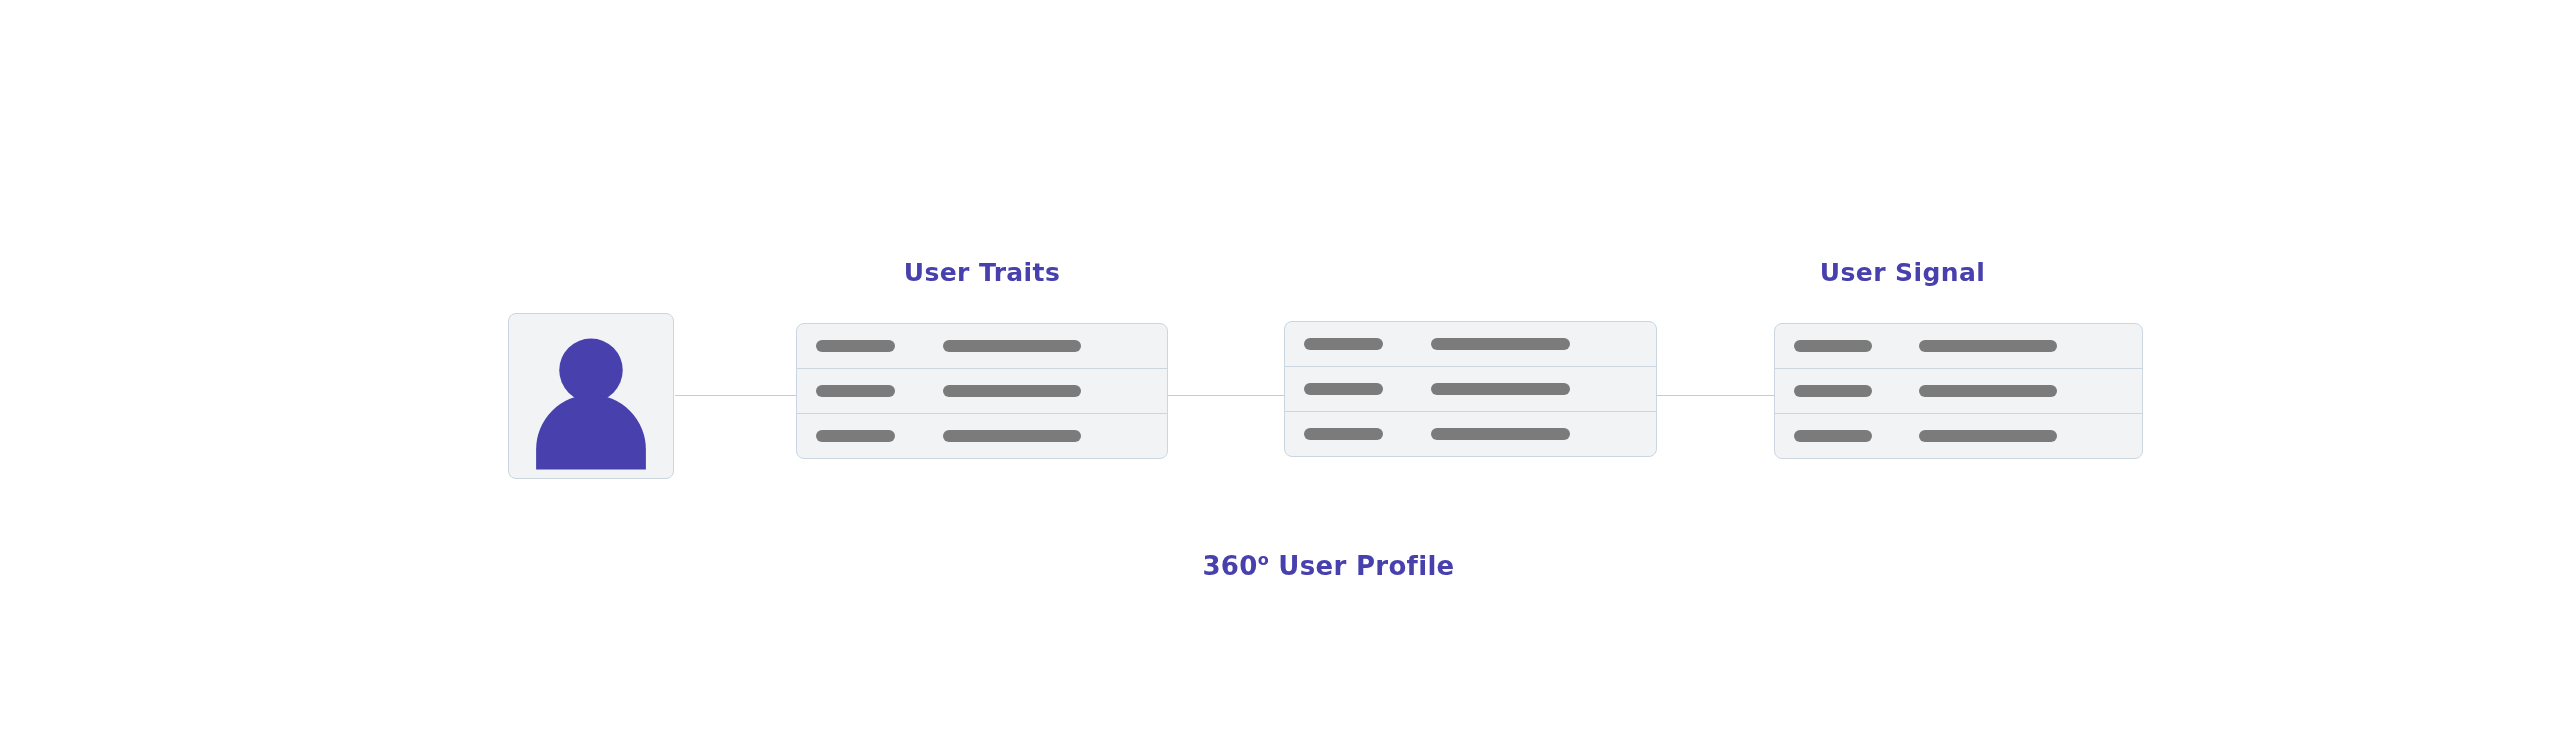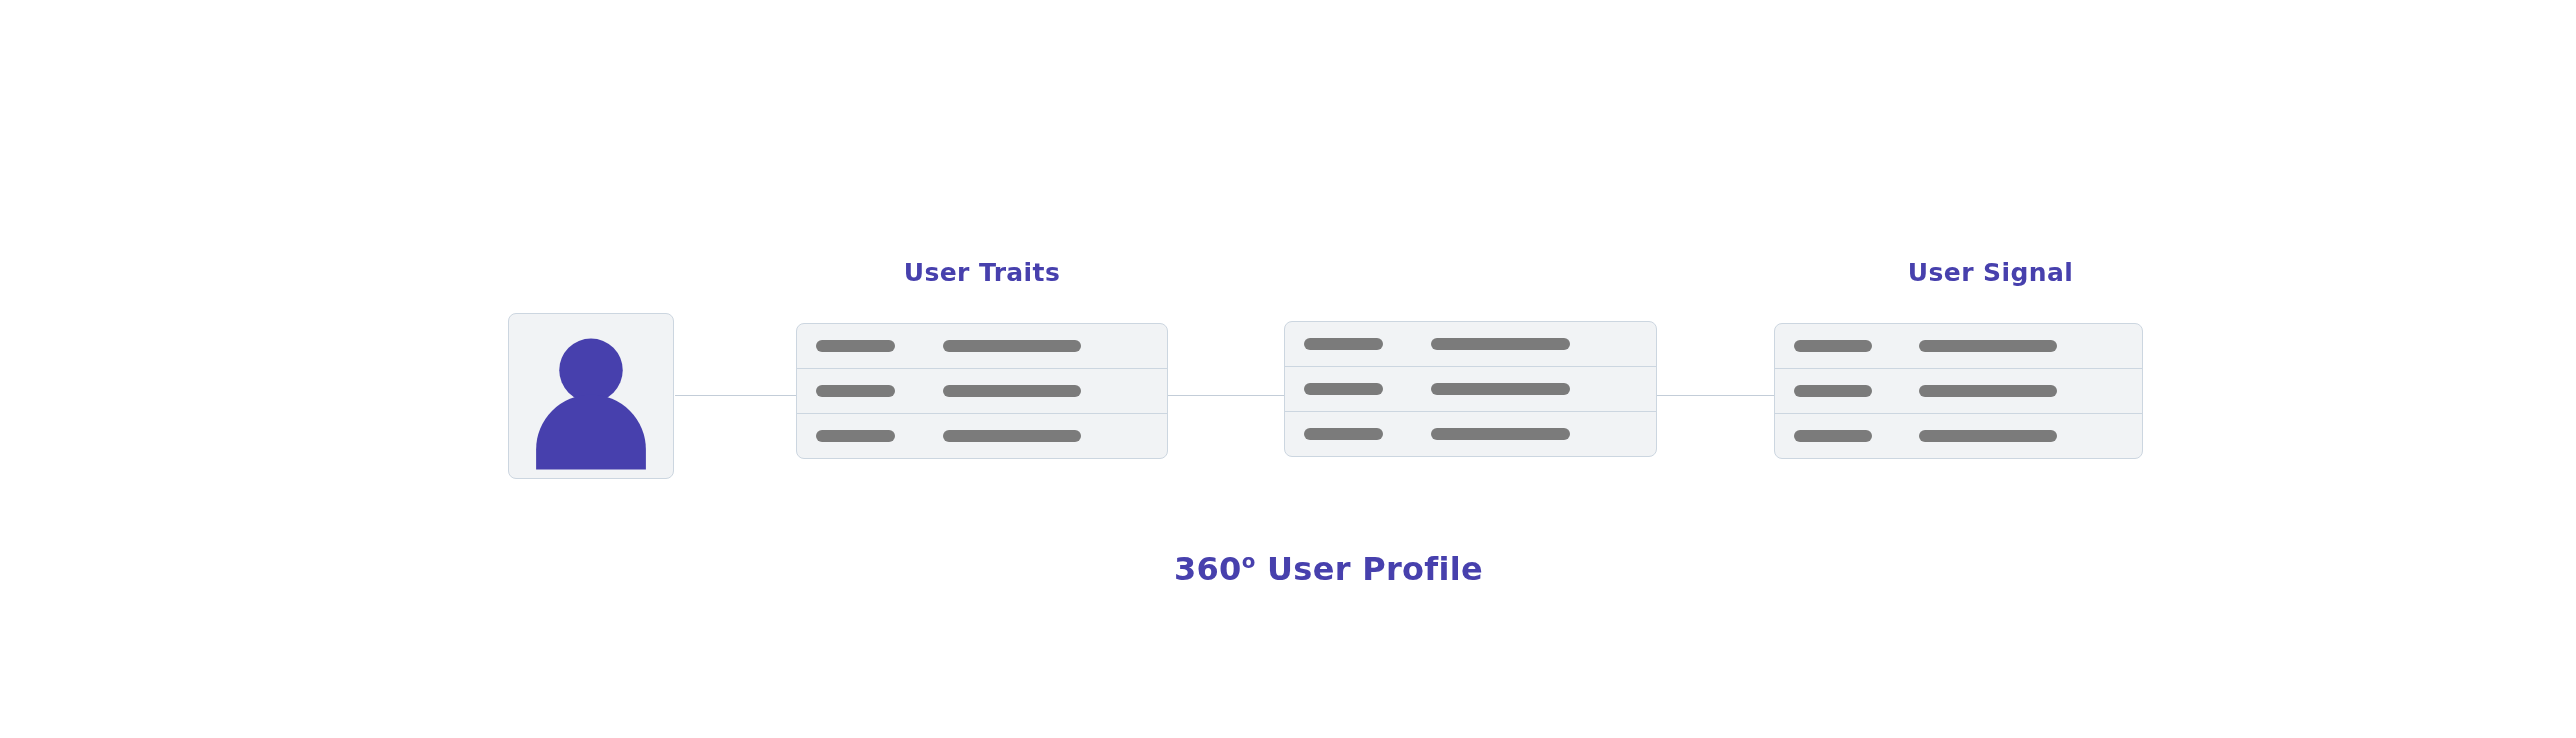--- a/index.html
+++ b/index.html
@@ -87,21 +87,21 @@
     width: 39.5%;
     margin-left: 13.5%;
   }
 
   
   .caption {
     position: absolute;
     color: #4740ad;
     font-family: "DejaVu Sans", sans-serif;
     font-weight: bold;
-    font-size: 32px;
+    font-size: 26px;
     letter-spacing: 0.3px;
     white-space: nowrap;
     text-align: center;
   }
   .caption sup {
     font-size: 0.62em;
     vertical-align: super;
   }
 </style>
 </head>
@@ -144,21 +144,21 @@
     <div class="card-row">
       <span class="bar bar-short"></span>
       <span class="bar bar-long"></span>
     </div>
     <div class="card-row">
       <span class="bar bar-short"></span>
       <span class="bar bar-long"></span>
     </div>
   </div>
 
-  <div class="card-title" style="left:1806px; top:258px; width:369px;">User Signal</div>
+  <div class="card-title" style="left:1718px; top:258px; width:369px;">User Signal</div>
   <div class="data-card" style="left:1774px; top:323px; width:369px; height:136px;">
     <div class="card-row">
       <span class="bar bar-short"></span>
       <span class="bar bar-long"></span>
     </div>
     <div class="card-row">
       <span class="bar bar-short"></span>
       <span class="bar bar-long"></span>
     </div>
     <div class="card-row">

